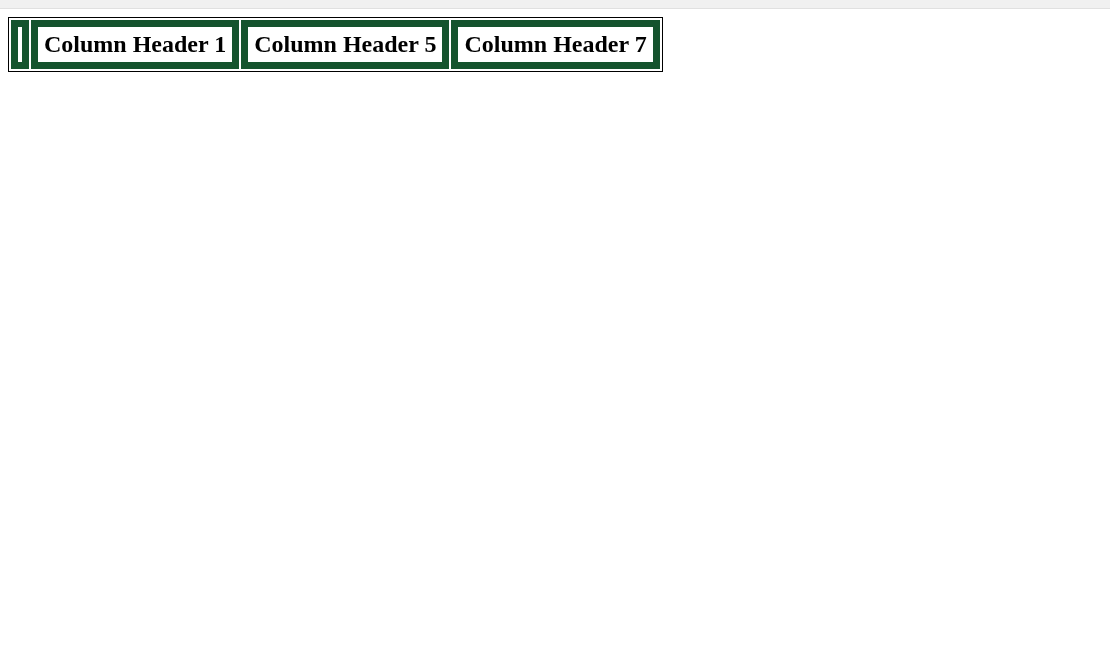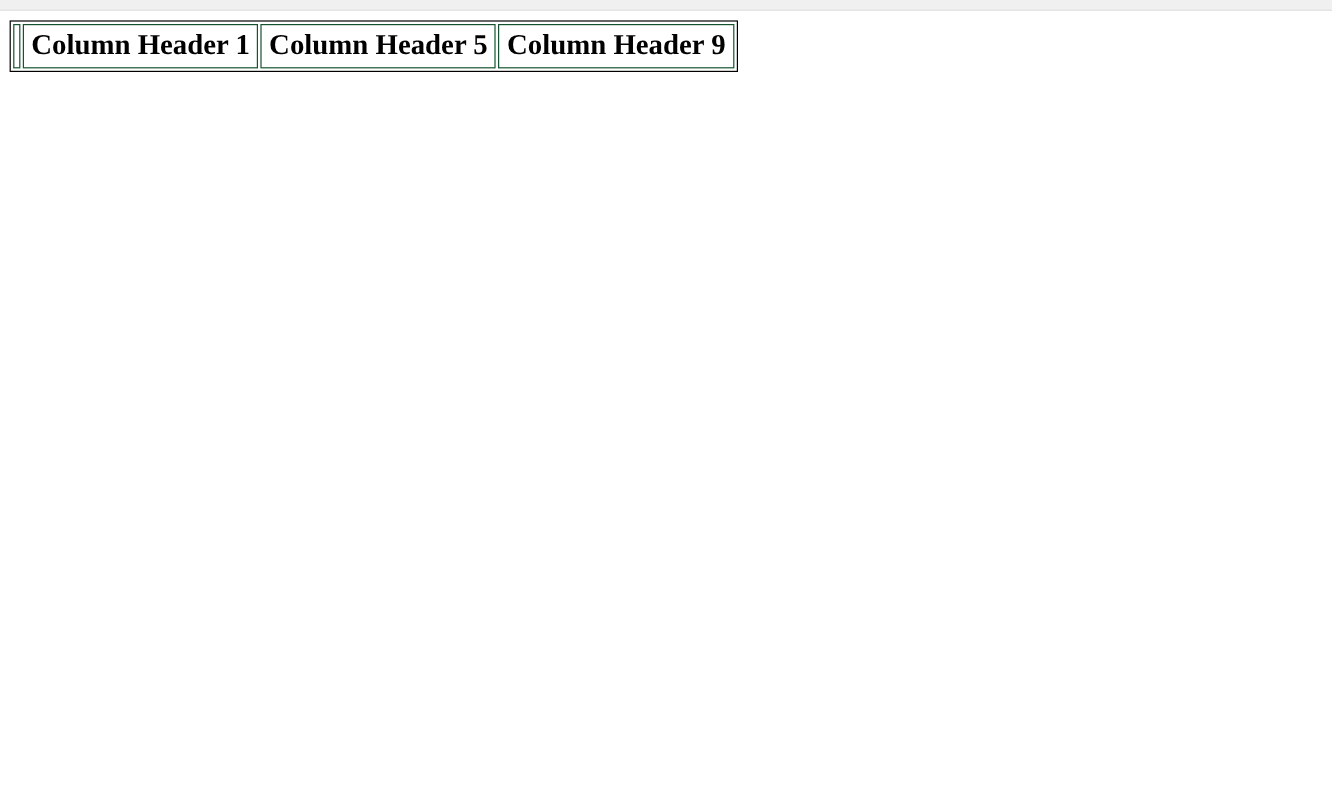--- a/index.html
+++ b/index.html
@@ -18,21 +18,21 @@
     }
     .content {
       padding: 8px;
     }
     table {
       border-collapse: separate;
       border-spacing: 2px;
       border: 1px solid #000;
     }
     th {
-      border: 1px solid #14532d;
+      border: 7px solid #14532d;
       padding: 4px 6px;
       font-weight: bold;
       font-size: 24px;
       text-align: center;
       background: #ffffff;
     }
     th.empty-header {
       min-width: 6px;
       padding: 4px 2px;
     }
@@ -42,17 +42,17 @@
 
 <div class="top-bar"></div>
 
 <div class="content">
   <table>
     <thead>
       <tr>
         <th class="empty-header"></th>
         <th>Column Header 1</th>
         <th>Column Header 5</th>
-        <th>Column Header 9</th>
+        <th>Column Header 7</th>
       </tr>
     </thead>
   </table>
 </div>
 
 </body></html>

